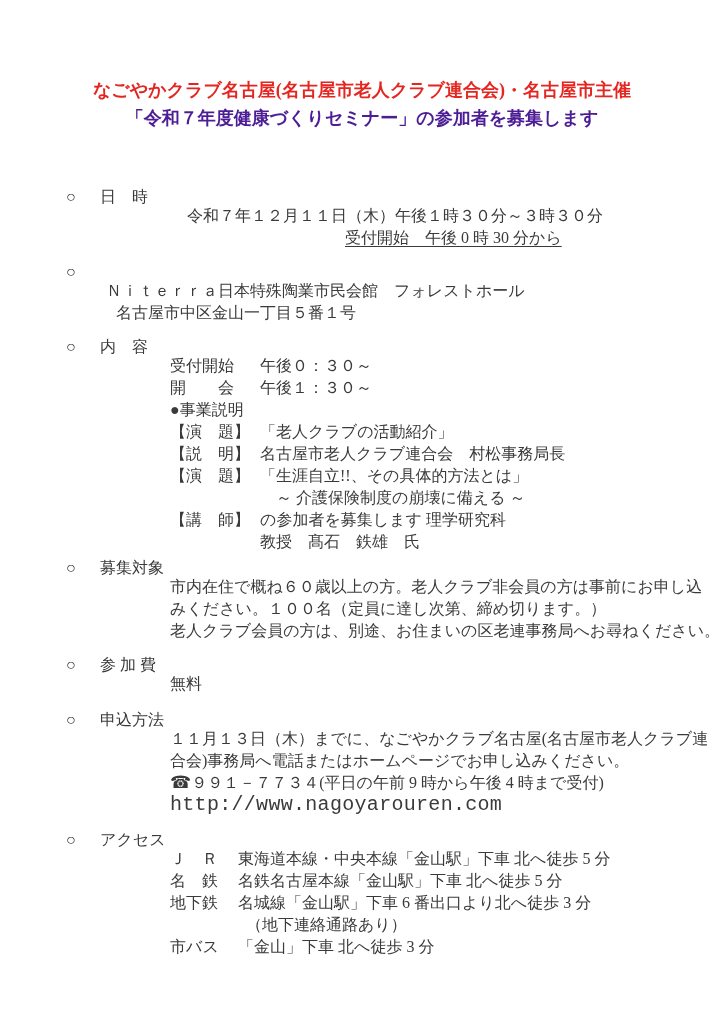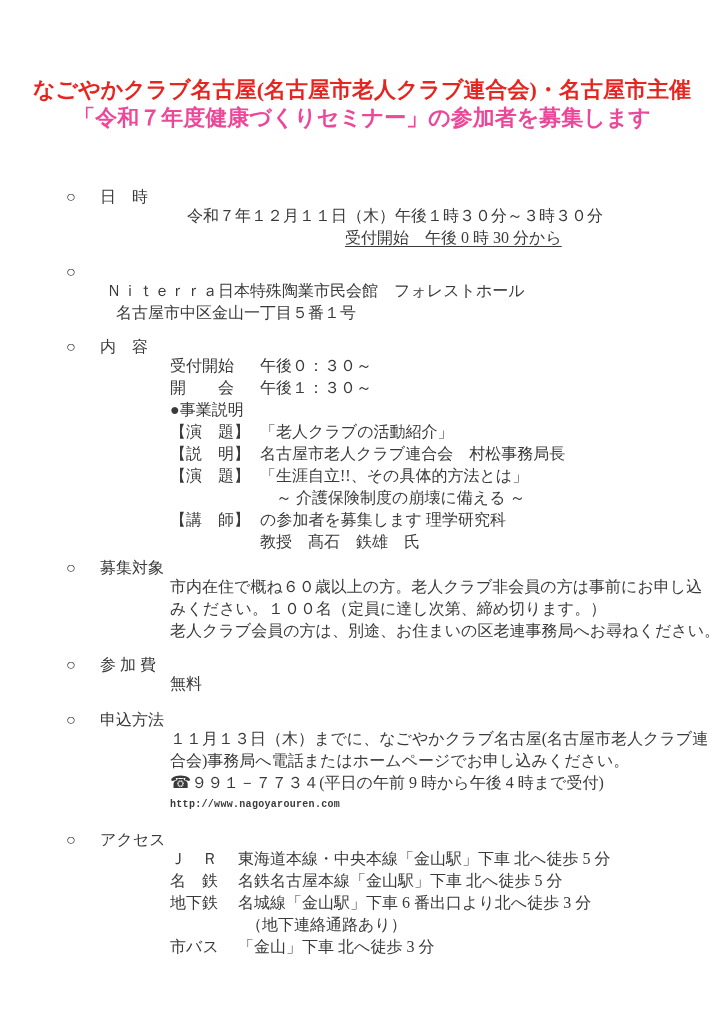--- a/index.html
+++ b/index.html
@@ -12,21 +12,21 @@
     font-family: "Liberation Serif", "DejaVu Serif", serif;
     font-size: 16px;
     line-height: 22px;
     color: #3a3a3a;
     position: relative;
   }
   .title {
     padding-top: 76px;
     text-align: center;
     font-weight: bold;
-    font-size: 22px;
+    font-size: 18px;
     line-height: 28px;
     color: #e52620;
   }
   .doc { margin: 54px 30px 0 66px; }
   .sec { display: flex; margin-bottom: 12px; }
   .sec-contents { margin-bottom: 4px; }
   .sec-fee { margin-bottom: 14px; }
   .sec-apply { margin-bottom: 13px; }
   .marker { width: 34px; flex-shrink: 0; }
   .label { width: 70px; flex-shrink: 0; white-space: nowrap; }
@@ -40,37 +40,36 @@
   .kv { display: flex; }
   .kv .k { width: 90px; flex-shrink: 0; white-space: nowrap; }
   .kv .v { white-space: nowrap; }
   .heading-line { white-space: nowrap; }
   .lecture-heading { margin-top: 13px; }
   .sub-indent { margin-left: 106px; }
   .sub-plain { margin-left: 90px; }
   .phone-line .phone-icon { font-size: 17px; }
   .url-line {
     font-family: "Liberation Mono", "DejaVu Sans Mono", monospace;
-    font-size: 10px;
+    font-size: 20px;
     letter-spacing: 0.3px;
-    font-weight: bold;
   }
   .access-row { display: flex; }
   .access-row .mode { width: 68px; flex-shrink: 0; white-space: nowrap; }
   .access-row .desc { white-space: nowrap; }
   .access-note { margin-left: 76px; white-space: nowrap; }
 </style>
 </head>
 <body>
 
 <div class="page">
 
   <div class="title">
     <div style="color: rgb(229, 38, 32);">なごやかクラブ名古屋(名古屋市老人クラブ連合会)・名古屋市主催</div>
-    <div style="color: #ec4899;">「令和７年度健康づくりセミナー」の参加者を募集します</div>
+    <div style="color: #4c1d95;">「令和７年度健康づくりセミナー」の参加者を募集します</div>
   </div>
 
   <div class="doc">
 
     <div class="sec">
       <div class="marker">○</div>
       <div class="label">日　時</div>
       <div class="content">
         <div class="line dt-main">令和７年１２月１１日（木）午後１時３０分～３時３０分</div>
         <div class="line reception-line">

